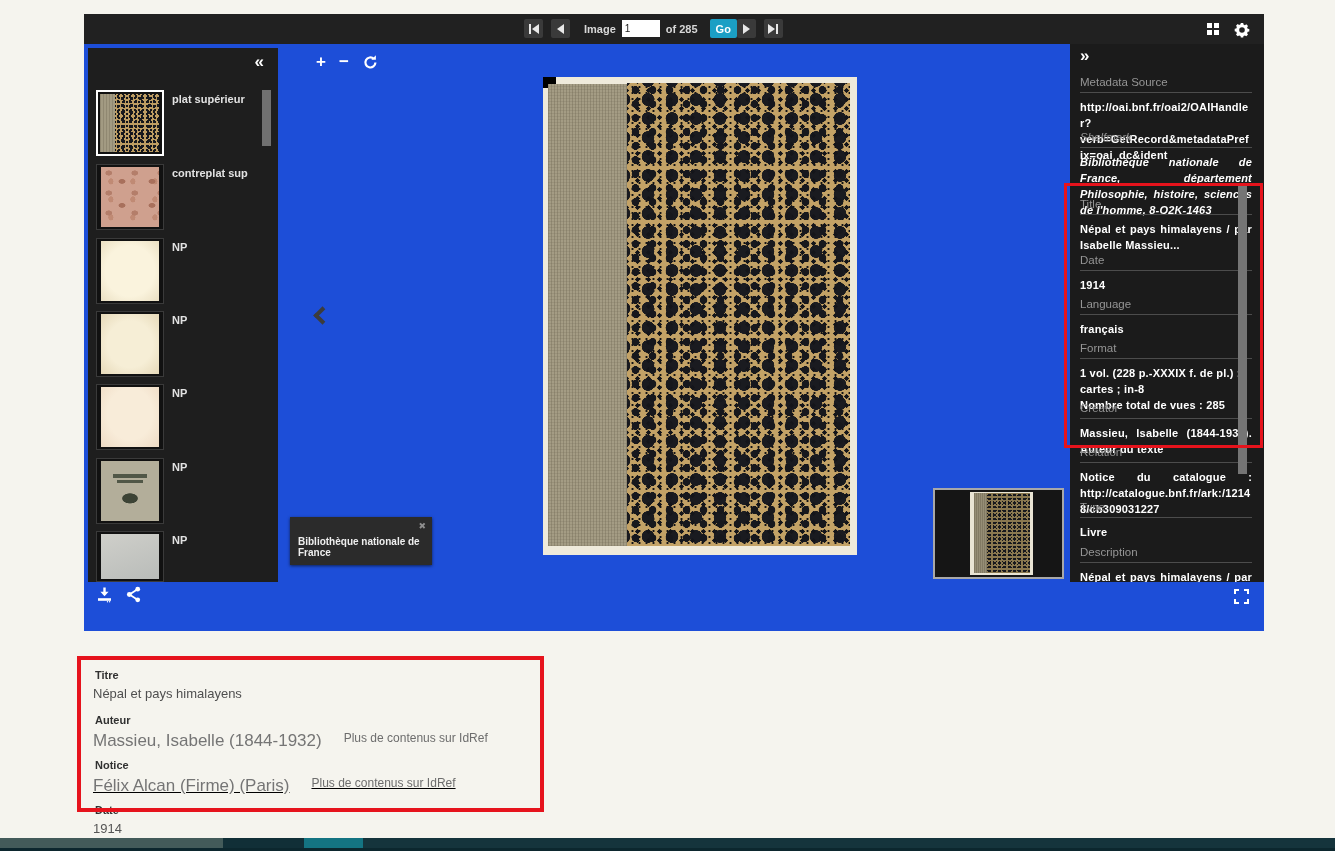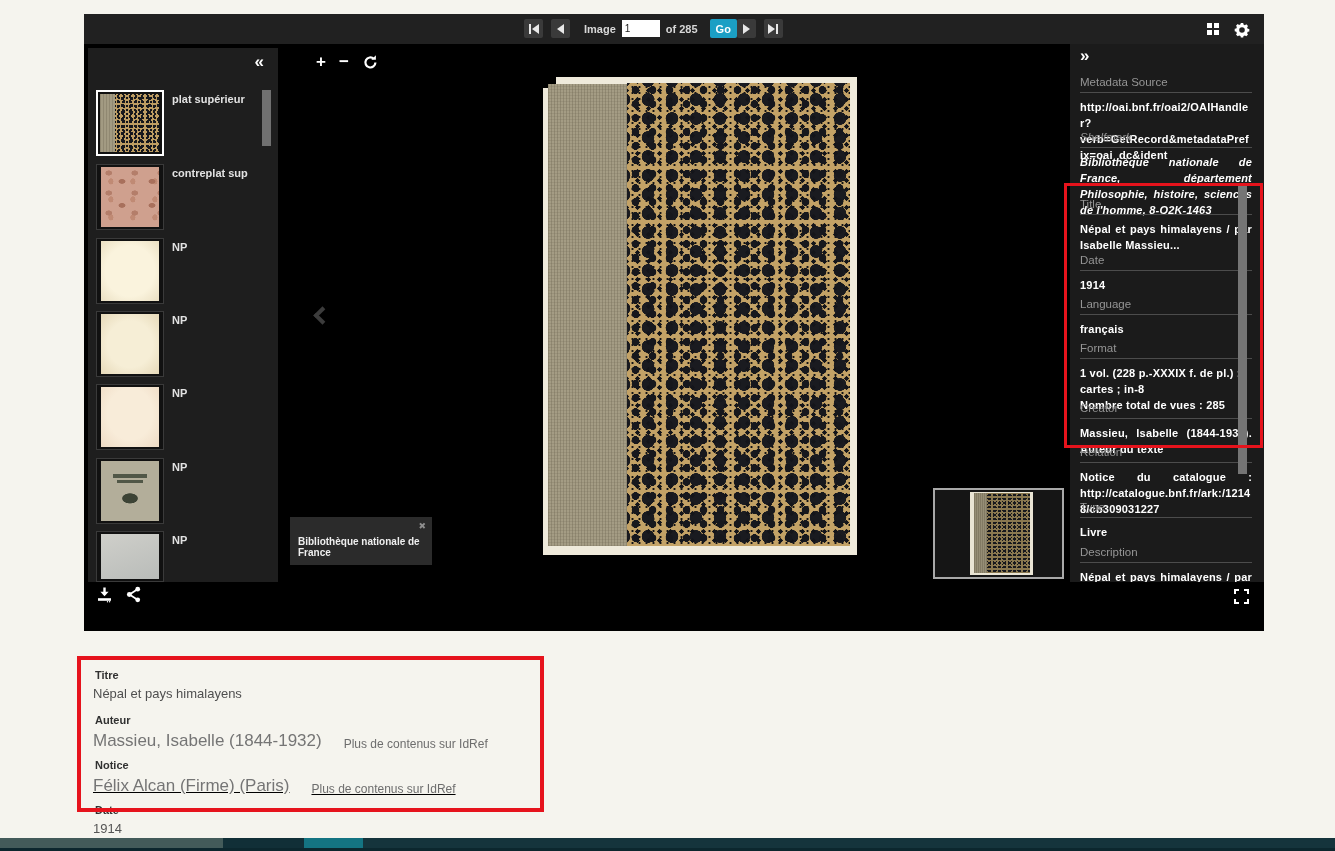--- a/index.html
+++ b/index.html
@@ -1,20 +1,20 @@
 <!DOCTYPE html>
 <html><head>
 <meta charset="utf-8">
 <style>
   * { margin:0; padding:0; box-sizing:border-box; }
   html,body { width:1335px; height:851px; overflow:hidden; background:#f5f4ee;
               font-family:"Liberation Sans", sans-serif; }
 
   
-  #viewer { position:absolute; left:84px; top:14px; width:1180px; height:617px; background:#000000; }
+  #viewer { position:absolute; left:84px; top:14px; width:1180px; height:617px; background:#1d4ed8; }
   #toolbar { position:absolute; left:0; top:0; width:100%; height:30px; background:#212121; }
   .nav-group { position:absolute; left:440px; top:5px; display:flex; align-items:center; }
   .nav-btn { width:19px; height:19px; background:#3a3a3a; border-radius:2px; display:flex;
              align-items:center; justify-content:center; gap:1px; cursor:pointer; }
   .tri-l { width:0; height:0; border-top:5px solid transparent; border-bottom:5px solid transparent; border-right:7px solid #e8e8e8; }
   .tri-r { width:0; height:0; border-top:5px solid transparent; border-bottom:5px solid transparent; border-left:7px solid #e8e8e8; }
   .bar-v { width:2px; height:10px; background:#e8e8e8; }
   .tb-label { color:#d8d8d8; font-size:11px; font-weight:bold; }
   #image-input { width:38px; height:17px; border:none; font-size:10px; padding-left:3px;
                  background:#fff; color:#222; }
@@ -121,21 +121,21 @@
   .panel-scroll { position:absolute; left:168px; top:139px; width:9px; height:291px; background:#757575; cursor:pointer; }
 
   
   .red-rect { position:absolute; border:4px solid #e6131c; background:transparent; z-index:99; pointer-events:none; }
   #red-rect-panel { left:1064px; top:183px; width:199px; height:265px; border-width:3px; }
   #red-rect-record { left:77px; top:656px; width:467px; height:156px; }
 
   
   .rec-label { position:absolute; left:95px; font-size:11px; font-weight:bold; color:#313131; }
   .rec-value { position:absolute; left:93px; font-size:13px; color:#4f4f4f; }
-  .rec-link-row { position:absolute; left:93px; display:flex; align-items:flex-end; }
+  .rec-link-row { position:absolute; left:93px; display:flex; align-items:flex-start; }
   .rec-link-row .val { font-size:17px; color:#757575; cursor:pointer; }
   .rec-link-row .more { font-size:12px; color:#6d6d6d; margin-left:22px; cursor:pointer; }
 
   
   #bottom-bar { position:absolute; left:0; bottom:0; width:1335px; height:13px; }
   #bottom-bar .seg { position:absolute; top:0; height:13px; }
   #bottom-bar .strip { position:absolute; bottom:0; left:0; width:100%; height:3px; background:#0c272e; }
 
   svg { display:block; }
 </style>

